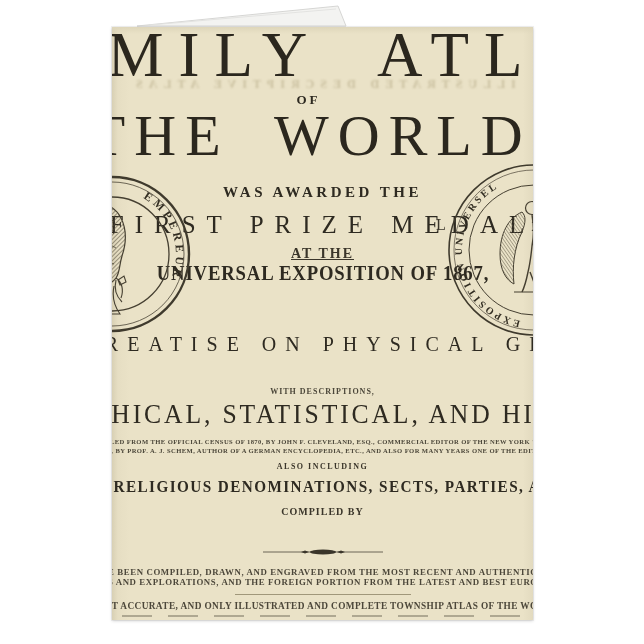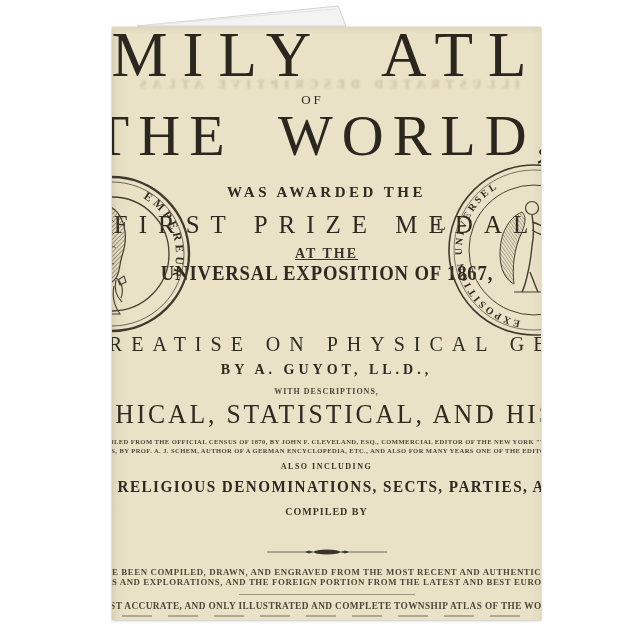--- a/index.html
+++ b/index.html
@@ -13,21 +13,20 @@
   .fold-svg{position:absolute;left:0;top:0;}
   
   .card{
     position:absolute;left:112px;top:27px;width:421px;height:593px;
     overflow:hidden;
     background-image:
       linear-gradient(180deg,#ded6ba 0,rgba(0,0,0,0) 7px),
       linear-gradient(90deg,#d8d0b4 0,#e6dec3 6px,#eae2c7 18px,#eae2c7 calc(100% - 10px),#e2dabf 100%);
     background-color:#eae2c7;
     box-shadow:0 1px 3px rgba(0,0,0,.18), 0 0 0 1px rgba(0,0,0,.05);
-    padding-left:8px;
   }
   .line{
     position:absolute;left:50%;transform:translateX(-50%);
     white-space:nowrap;color:#2e2a21;line-height:1;
   }
   .cond{transform:translateX(-50%) scaleX(.85);}
   .cond95{transform:translateX(-50%) scaleX(.95);}
   .ghost{
     filter:blur(1.3px);opacity:.5;color:#a99d77;
     transform:translateX(-50%) scaleX(-1);
@@ -70,21 +69,21 @@
     <line x1="150" y1="25" x2="336" y2="9" stroke="#e3e3e1" stroke-width="1"></line>
   </svg>
 
   
   <div class="card">
 
     <div class="line" style="top:-3px;font-size:63px;letter-spacing:15px;word-spacing:30px;color:#2b271e;">MILY ATL</div>
 
     <div class="line ghost" style="top:51px;">ILLUSTRATED DESCRIPTIVE ATLAS</div>
 
-    <div class="line" style="top:66px;font-size:13px;font-weight:normal;letter-spacing:3px;margin-left:-14px;">OF</div>
+    <div class="line" style="top:66px;font-size:13px;font-weight:bold;letter-spacing:3px;margin-left:-14px;">OF</div>
 
     <div class="line" style="top:80px;font-size:58px;letter-spacing:9px;word-spacing:22px;color:#2b271e;">THE WORLD,</div>
 
     <div class="line" style="top:158px;font-size:15px;font-weight:bold;letter-spacing:3.5px;text-align:center;">WAS AWARDED THE</div>
 
     <div class="line" style="top:185px;font-size:25px;letter-spacing:11px;">FIRST PRIZE MEDAL</div>
 
     <div class="line" style="top:220px;font-size:14px;font-weight:bold;letter-spacing:2px;color:#3a352a;text-decoration:underline;">AT THE</div>
 
     <div class="line cond" style="top:235px;font-size:22px;font-weight:bold;letter-spacing:1px;">UNIVERSAL EXPOSITION OF 1867,</div>
@@ -127,21 +126,20 @@
 
       <path d="M 104,96 C 112,90 122,90 128,96 C 132,102 132,112 126,120 C 120,128 110,130 104,126 C 100,120 98,104 104,96 Z" fill="url(#hatch)" stroke="#453f31" stroke-width="1"></path>
       <path d="M 70,132 L 122,132" stroke="#453f31" stroke-width="1.2" fill="none"></path>
       <path d="M 120,40 C 126,34 134,32 140,34" fill="none" stroke="#453f31" stroke-width="1"></path>
     </svg>
 
     <div class="stray-letter" style="left:324px;top:189px;font-size:16px;">L</div>
 
     <div class="line" style="top:307px;font-size:20px;letter-spacing:9px;">A TREATISE ON PHYSICAL GEOG</div>
 
-    <div class="line" style="top:336px;font-size:14px;font-weight:bold;letter-spacing:4px;">BY A. GUYOT, LL.D.,</div>
 
     <div class="line" style="top:361px;font-size:8px;font-weight:bold;letter-spacing:1px;color:#4c473a;">WITH DESCRIPTIONS,</div>
 
     <div class="line cond95" style="top:374px;font-size:27px;letter-spacing:3px;">PHICAL, STATISTICAL, AND HIS</div>
 
     <div class="line" style="top:412px;font-size:6.6px;font-weight:bold;letter-spacing:.4px;color:#4c473a;">MPILED FROM THE OFFICIAL CENSUS OF 1870, BY JOHN F. CLEVELAND, ESQ., COMMERCIAL EDITOR OF THE NEW YORK "TRI</div>
 
     <div class="line" style="top:421px;font-size:6.6px;font-weight:bold;letter-spacing:.4px;color:#4c473a;">ICES, BY PROF. A. J. SCHEM, AUTHOR OF A GERMAN ENCYCLOPEDIA, ETC., AND ALSO FOR MANY YEARS ONE OF THE EDITORS</div>
 
     <div class="line" style="top:436px;font-size:8px;font-weight:bold;letter-spacing:1.5px;color:#3a352a;">ALSO INCLUDING</div>

